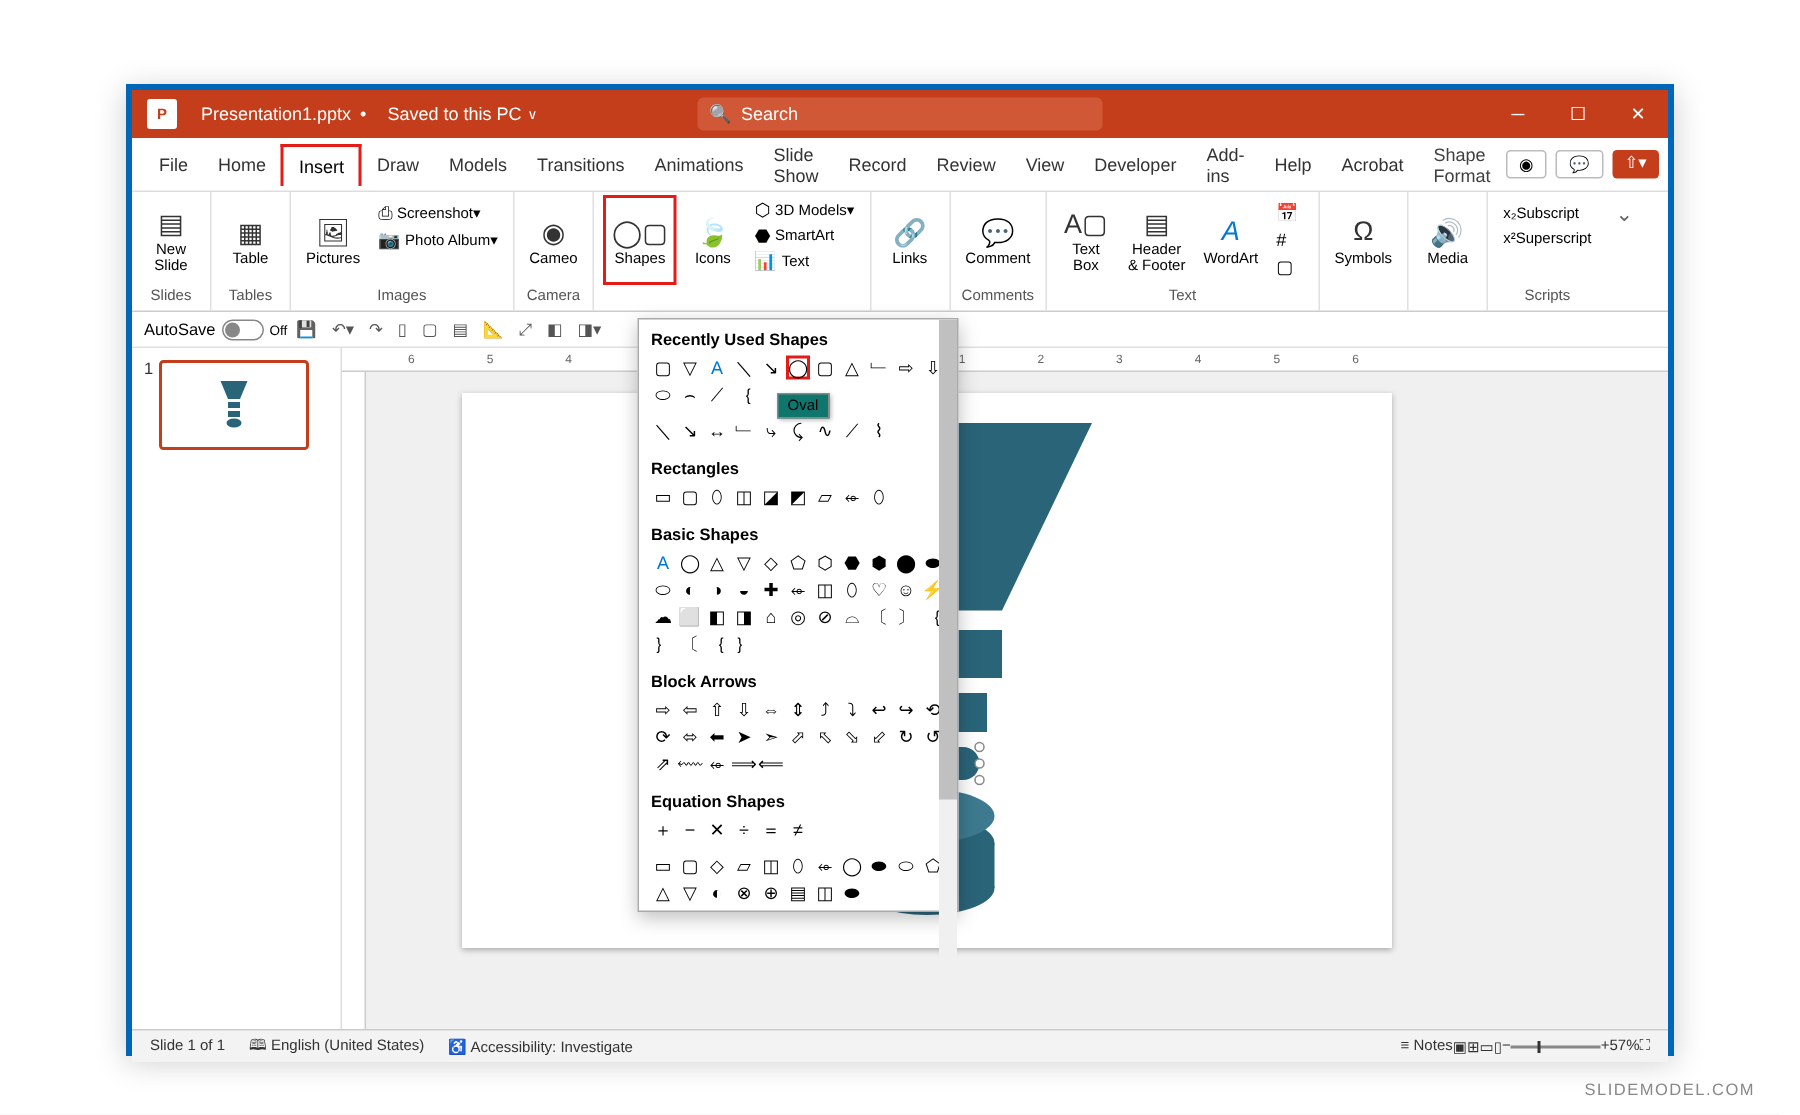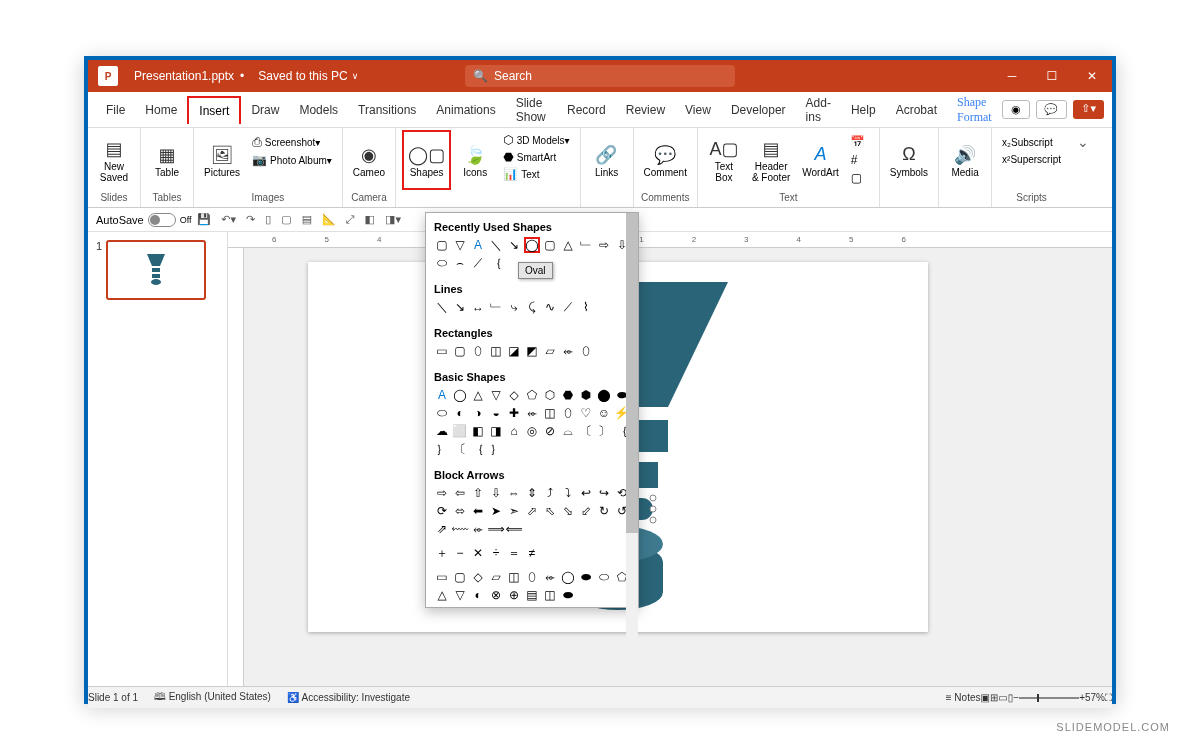--- a/index.html
+++ b/index.html
@@ -10,21 +10,21 @@
 .titlebar .fname { margin-left: 6px; }
 .titlebar .saved { margin-left: 8px; }
 .titlebar .chev { margin-left: 4px; font-size: 9px; }
 .searchbox { margin-left: auto; margin-right: auto; position: absolute; left: 50%; transform: translateX(-50%); background: #d15836; border-radius: 4px; width: 270px; height: 22px; display: flex; align-items: center; padding: 0 8px; color: #fff; font-size: 12px; }
 .searchbox .sicon { margin-right: 6px; }
 .winbuttons { margin-left: auto; display: flex; }
 .winbuttons div { width: 40px; height: 32px; display: flex; align-items: center; justify-content: center; font-size: 12px; }
 .ribbon-tabs { height: 36px; background: #fff; border-bottom: 1px solid #ddd; display: flex; align-items: center; font-size: 12px; padding: 0 8px; }
 .ribbon-tabs .tab { padding: 0 10px; height: 28px; display: flex; align-items: center; cursor: pointer; color: #333; }
 .ribbon-tabs .tab.active { border: 2px solid #e41b17; border-bottom: none; background: #fff; color: #000; font-weight: 500; }
-.ribbon-tabs .tab.contextual { color: #3b82f6; font-family: Liberation Serif, serif; }
+.ribbon-tabs .tab.contextual { color: #404040; }
 .ribbon-tabs .right-controls { margin-left: auto; display: flex; gap: 6px; }
 .ribbon-tabs .right-controls .btn { border: 1px solid #bbb; border-radius: 3px; padding: 2px 8px; font-size: 11px; }
 .ribbon-tabs .right-controls .share { background: #c43e1c; color: #fff; border: none; }
 .ribbon { height: 80px; background: #fff; border-bottom: 1px solid #ccc; display: flex; font-size: 11px; }
 .group { border-right: 1px solid #e0e0e0; padding: 2px 6px; display: flex; flex-direction: column; }
 .group-row { display: flex; gap: 4px; flex: 1; align-items: flex-start; }
 .group-label { text-align: center; font-size: 10px; color: #555; padding-bottom: 2px; }
 .bigbtn { display: flex; flex-direction: column; align-items: center; justify-content: center; padding: 2px 4px; min-width: 40px; height: 60px; cursor: pointer; }
 .bigbtn .icon { font-size: 18px; height: 24px; display: flex; align-items: center; color: #333; }
 .bigbtn .lbl { font-size: 10px; text-align: center; line-height: 1.1; }
@@ -40,30 +40,30 @@
 .thumbpanel { width: 140px; background: #fff; border-right: 1px solid #ddd; padding: 8px; }
 .thumb-wrap { display: flex; }
 .thumb-num { font-size: 11px; color: #333; margin-right: 4px; }
 .thumb { width: 100px; height: 60px; border: 2px solid #c43e1c; border-radius: 3px; background: #fff; display: flex; align-items: center; justify-content: center; }
 .thumb svg { width: 30px; height: 40px; }
 .canvas-area { flex: 1; position: relative; overflow: hidden; }
 .ruler-h { height: 16px; background: #fff; border-bottom: 1px solid #ccc; font-size: 8px; display: flex; align-items: center; color: #666; padding-left: 20px; }
 .ruler-h span { margin: 0 24px; }
 .ruler-v { width: 16px; background: #fff; border-right: 1px solid #ccc; position: absolute; left: 0; top: 16px; bottom: 0; }
 .slide-canvas { position: absolute; left: 80px; top: 30px; width: 620px; height: 370px; background: #fff; box-shadow: 0 1px 4px rgba(0,0,0,0.3); }
-.statusbar { height: 22px; background: #f3f3f3; border-top: 1px solid #ccc; display: flex; align-items: center; font-size: 10px; padding: 0 0; color: #333; }
+.statusbar { height: 22px; background: #f3f3f3; border-top: 1px solid #ccc; display: flex; align-items: center; font-size: 10px; padding: 0 12px; color: #333; }
 .statusbar .sb-item { margin-right: 16px; }
 .statusbar .sb-right { margin-left: auto; display: flex; align-items: center; }
 .shapes-dropdown { position: absolute; left: 425px; top: 212px; width: 214px; background: #fff; border: 1px solid #aaa; box-shadow: 0 4px 12px rgba(0,0,0,0.25); z-index: 100; font-size: 11px; }
 .shapes-dropdown .section { padding: 4px 8px; }
 .shapes-dropdown .section-title { font-weight: bold; font-size: 11px; padding: 4px 0; }
 .shapes-dropdown .shape-row { display: flex; flex-wrap: wrap; gap: 2px; }
 .shapes-dropdown .shape-item { width: 16px; height: 16px; display: flex; align-items: center; justify-content: center; font-size: 12px; cursor: pointer; }
 .shapes-dropdown .shape-item.oval-hl { border: 2px solid #e41b17; }
-.tooltip { position: absolute; background: #e5e5e5; border: 1px solid #888; padding: 2px 6px; font-size: 10px; left: 518px; top: 262px; z-index: 101; box-shadow: 1px 1px 3px rgba(0,0,0,0.3); }
+.tooltip { position: absolute; background: #0f766e; border: 1px solid #888; padding: 2px 6px; font-size: 10px; left: 518px; top: 262px; z-index: 101; box-shadow: 1px 1px 3px rgba(0,0,0,0.3); }
 .scrolltrack { position: absolute; right: 0; top: 0; width: 12px; height: 460px; background: #f0f0f0; }
 .scrolltrack .thumb-sc { position: absolute; top: 0; width: 12px; height: 320px; background: #c0c0c0; }
 .funnel-shape { fill: #2a6478; }
 .slidemodel { position: absolute; right: 30px; bottom: 10px; font-size: 11px; color: #888; letter-spacing: 1px; margin-left: 40px; }
 </style>
 </head>
 <body>
 
 <div class="outer">
 
@@ -107,21 +107,21 @@
       <div class="btn share">⇧▾</div>
     </div>
   </div>
 
   <div class="ribbon">
     <div class="group">
       <div class="group-row">
         <div class="bigbtn">
           <span class="icon">▤</span>
           <span class="lbl" style="white-space:pre-line">New
-Saved</span>
+Slide</span>
         </div>
       </div>
       <div class="group-label">Slides</div>
     </div>
     <div class="group">
       <div class="group-row">
         <div class="bigbtn">
           <span class="icon">▦</span>
           <span class="lbl">Table</span>
         </div>
@@ -364,21 +364,20 @@
       <span class="shape-item">﹂</span>
       <span class="shape-item">⇨</span>
       <span class="shape-item">⇩</span>
       <span class="shape-item">⬭</span>
       <span class="shape-item">⌢</span>
       <span class="shape-item">⟋</span>
       <span class="shape-item">｛</span>
     </div>
   </div>
   <div class="section">
-    <div class="section-title">Lines</div>
     <div class="shape-row">
       <span class="shape-item">＼</span>
       <span class="shape-item">↘</span>
       <span class="shape-item">↔</span>
       <span class="shape-item">﹂</span>
       <span class="shape-item">⤷</span>
       <span class="shape-item">⤹</span>
       <span class="shape-item">∿</span>
       <span class="shape-item">⟋</span>
       <span class="shape-item">⌇</span>
@@ -466,20 +465,21 @@
       <span class="shape-item">↻</span>
       <span class="shape-item">↺</span>
       <span class="shape-item">⇗</span>
       <span class="shape-item">⬳</span>
       <span class="shape-item">⬰</span>
       <span class="shape-item">⟹</span>
       <span class="shape-item">⟸</span>
     </div>
   </div>
   <div class="section">
+    <div class="section-title">Equation Shapes</div>
     <div class="shape-row">
       <span class="shape-item">＋</span>
       <span class="shape-item">−</span>
       <span class="shape-item">✕</span>
       <span class="shape-item">÷</span>
       <span class="shape-item">＝</span>
       <span class="shape-item">≠</span>
     </div>
   </div>
   <div class="section">

